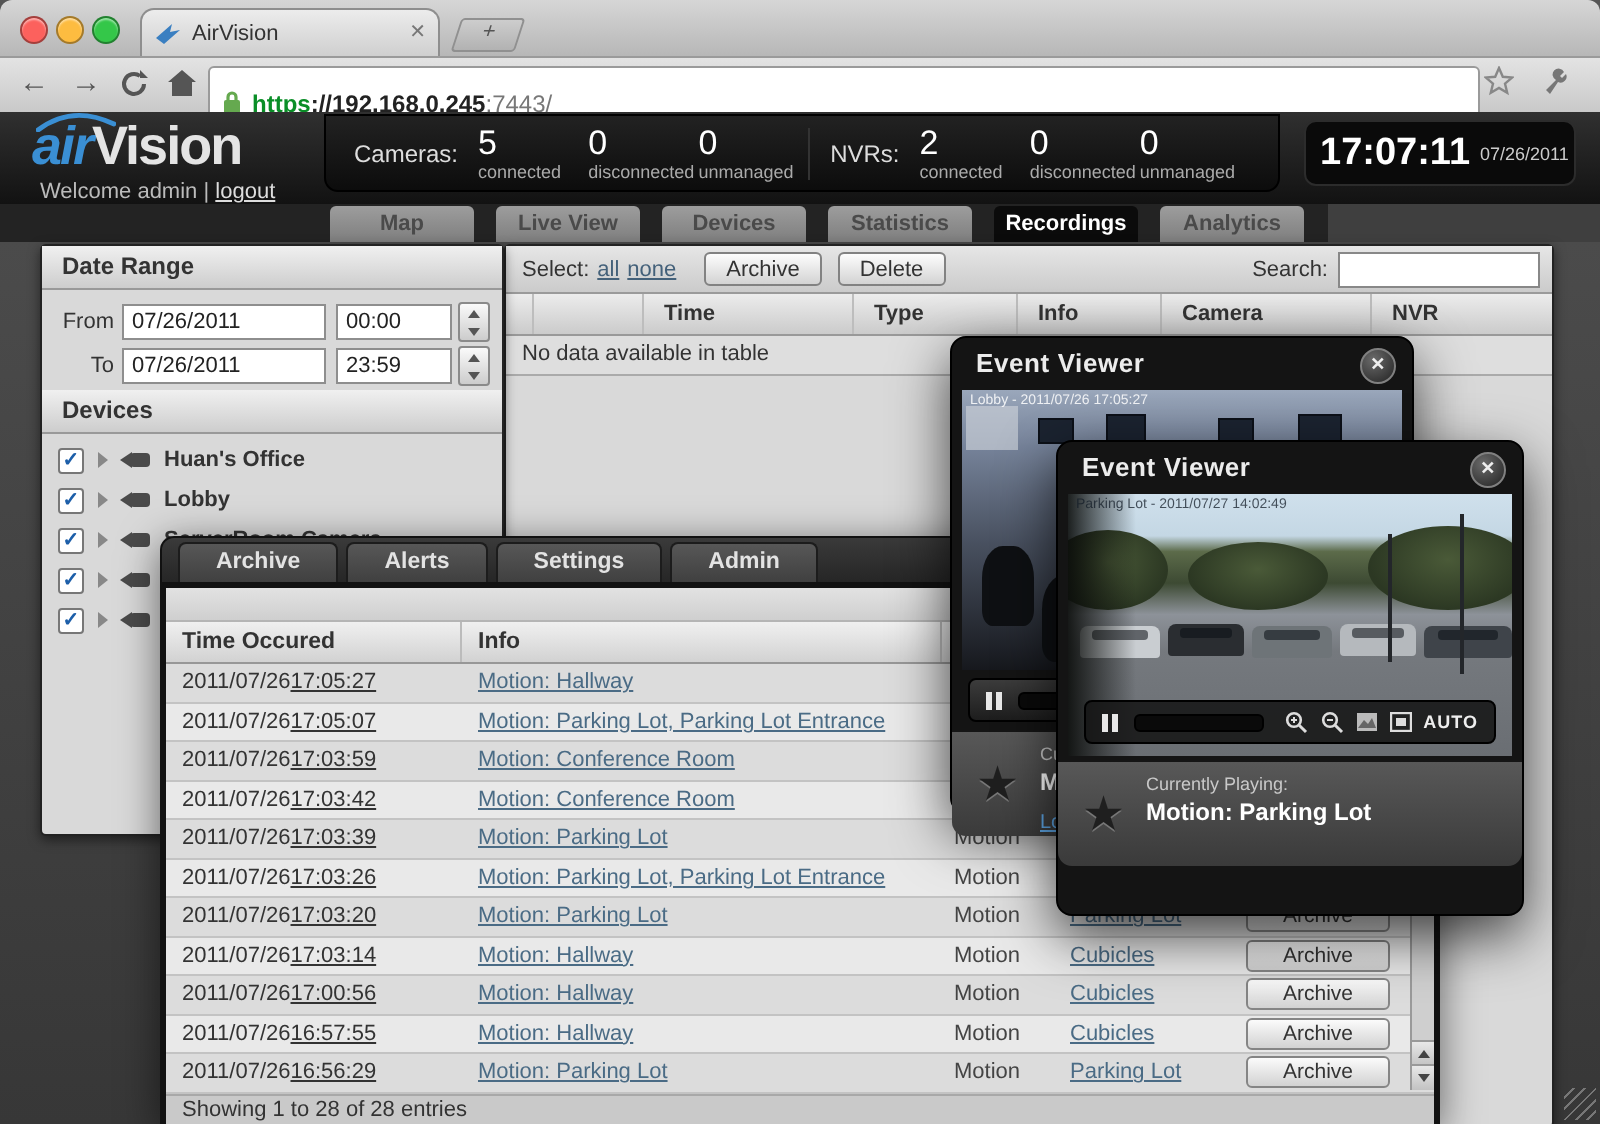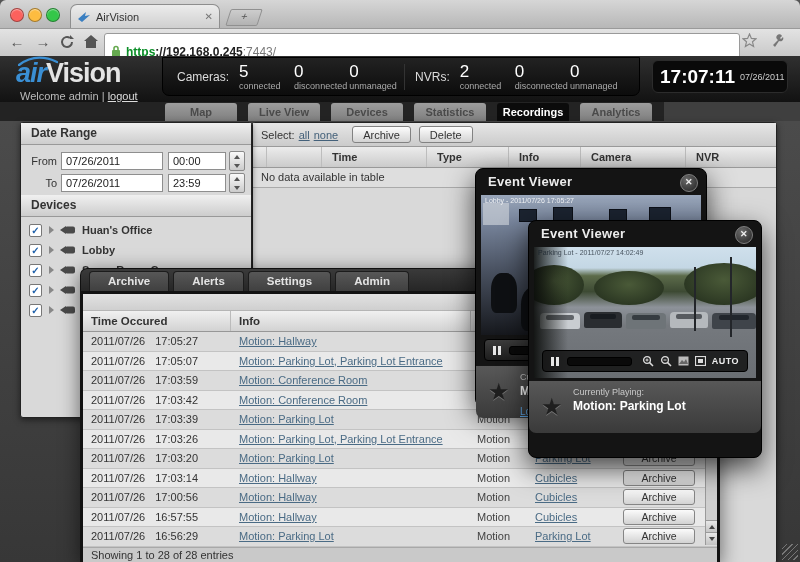--- a/index.html
+++ b/index.html
@@ -77,21 +77,21 @@
   .badge{margin-left:8px;background:linear-gradient(#58a0dc,#2a6db5);border-radius:8px;font-size:10px;font-weight:bold;color:#fff;padding:0 7px;line-height:13px;}
   .badge:empty{display:none;}
   .eframe{border:3px solid #121212;background:#d9d9d9;height:266px;box-sizing:content-box;position:relative;}
   .etoolbar{height:16px;background:linear-gradient(#e2e2e2,#cfcfcf);border-bottom:1px solid #b5b5b5;}
   .ethead{height:20px;display:flex;background:linear-gradient(#f0f0f0,#d2d2d2);border-bottom:1px solid #979797;font-size:11.5px;font-weight:bold;color:#333;line-height:20px;}
   .ethead span{box-sizing:border-box;padding-left:8px;border-right:1px solid #bbb;}
   .erows{height:215px;overflow:hidden;}
   .erow{height:19.5px;display:flex;align-items:center;font-size:11px;color:#333;border-bottom:1px solid #c3c3c3;background:#dcdcdc;box-sizing:border-box;}
   .erow:nth-child(even){background:#e9e9e9;}
   .c-time{width:148px;padding-left:8px;box-sizing:border-box;white-space:nowrap;}
-  .c-time .t2{margin-left:10px;}
+  .c-time .t2{text-decoration:underline;}
   .c-info{width:240px;box-sizing:border-box;padding-left:8px;color:#4a6b85;white-space:nowrap;overflow:hidden;}
   .c-type{width:56px;padding-left:6px;box-sizing:border-box;color:#444;}
   .c-cam{width:86px;box-sizing:border-box;padding-left:8px;color:#4a6b85;white-space:nowrap;}
   .c-act{width:92px;display:flex;justify-content:center;}
   .mini-btn{width:72px;height:16px;background:linear-gradient(#fbfbfb,#d2d2d2);border:1px solid #858585;border-radius:3px;font-size:10.5px;color:#333;font-family:"Liberation Sans",sans-serif;line-height:13px;}
   .efoot{height:15px;background:#c9c9c9;border-top:1px solid #a8a8a8;font-size:11px;color:#333;line-height:15px;padding-left:8px;}
   .escroll{position:absolute;right:0;top:37px;width:12px;height:214px;background:#cfcfcf;border-left:1px solid #9a9a9a;box-sizing:border-box;}
   .escroll .thumb{position:absolute;left:1px;top:2px;width:9px;height:70px;background:linear-gradient(90deg,#c9c9c9,#a3a3a3);border:1px solid #8a8a8a;border-radius:4px;box-sizing:border-box;}
   .sarrow{position:absolute;left:0;width:11px;height:12px;background:linear-gradient(#e8e8e8,#c2c2c2);border-top:1px solid #999;display:flex;align-items:center;justify-content:center;}
   .sarrow i{width:0;height:0;border-left:3px solid transparent;border-right:3px solid transparent;}
@@ -330,20 +330,24 @@
       </div>
     </div>
 
     <div class="mainpanel panel">
       <div class="mtoolbar">
         <span>Select:</span>
         <a>all</a>
         <a>none</a>
         <button class="pushbtn" style="margin-left:14px;">Archive</button>
         <button class="pushbtn">Delete</button>
+        <span class="searchwrap">
+          <span style="margin-right:5px;">Search:</span>
+          <input value="" style="">
+        </span>
       </div>
       <div class="mthead">
         <span style="width:14px;"></span>
         <span style="width:55px;"></span>
         <span style="width:105px;">Time</span>
         <span style="width:82px;">Type</span>
         <span style="width:72px;">Info</span>
         <span style="width:105px;">Camera</span>
         <span style="width:90px;border-right:none;">NVR</span>
       </div>

